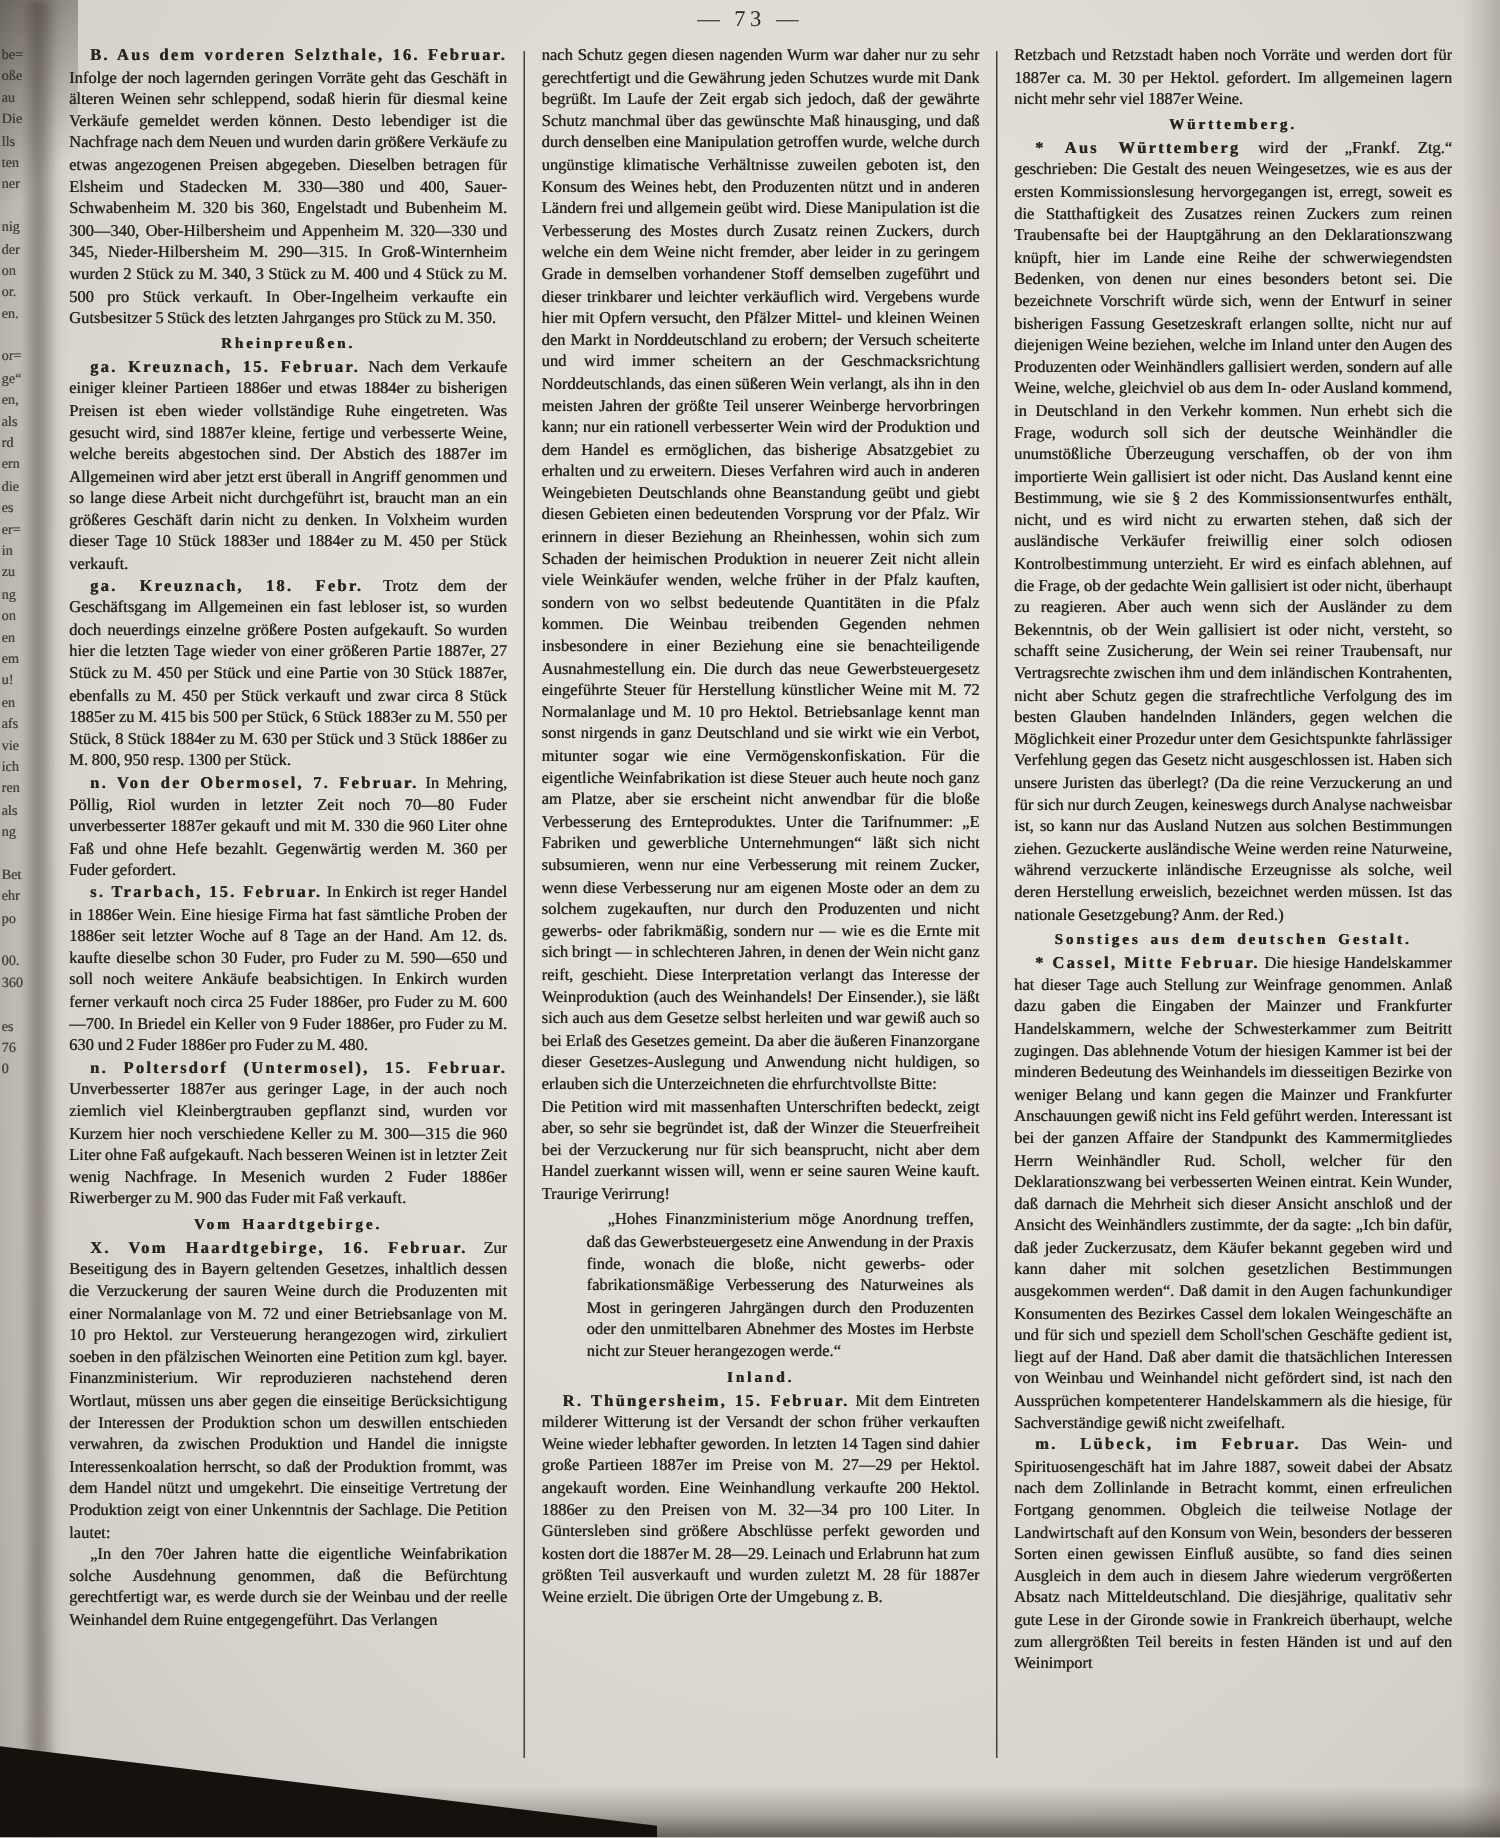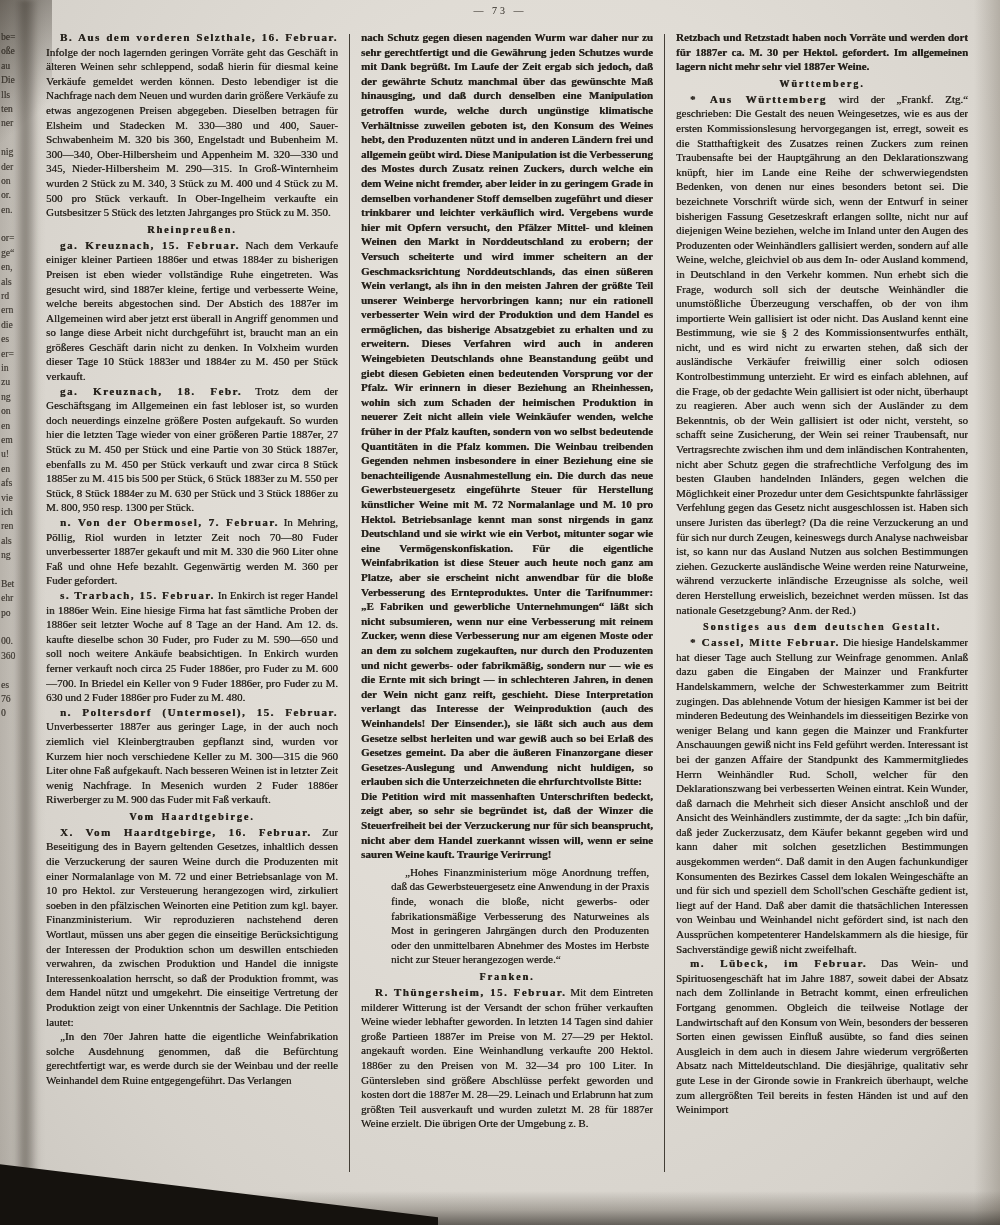--- a/index.html
+++ b/index.html
@@ -18,36 +18,36 @@
   .left-tint{position:absolute;left:0;top:0;bottom:0;width:46px;z-index:3;pointer-events:none;
     background:linear-gradient(90deg, rgba(70,61,50,.22), rgba(70,61,50,0));}
   .right-edge{position:absolute;right:0;top:0;bottom:0;width:26px;z-index:3;pointer-events:none;
     background:linear-gradient(270deg, rgba(95,86,72,.30), rgba(95,86,72,0));}
   .bottom-shade{position:absolute;left:0;right:0;bottom:0;height:34px;z-index:5;pointer-events:none;
     background:linear-gradient(180deg, rgba(0,0,0,0) 0%, rgba(55,48,38,.30) 55%, rgba(28,24,18,.62) 100%);}
   .bottom-wedge{position:absolute;left:0;bottom:0;width:438px;height:78px;z-index:6;pointer-events:none;
     background:#15120e;-webkit-clip-path:polygon(0 22%, 100% 90%, 100% 100%, 0 100%);clip-path:polygon(0 22%, 100% 90%, 100% 100%, 0 100%);}
 
   .pageno{position:absolute;top:5px;left:0;width:100%;text-align:center;
-    font-size:10px;letter-spacing:3px;color:#2b2721;z-index:2;}
+    font-size:15px;letter-spacing:3px;color:#2b2721;z-index:2;}
 
   
   .gutter{position:absolute;left:1px;top:30px;width:17px;z-index:2;line-height:14.4px;}
   .frag{display:block;height:14.4px;font-size:9.5px;color:#45403a;white-space:nowrap;overflow:hidden;
     text-shadow:0.3px 0 0 rgba(69,64,58,.7);}
 
   .columns{position:absolute;left:46px;top:30px;width:924px;height:1168px;display:flex;z-index:2;}
   .col{width:292px;height:100%;overflow:hidden;text-align:justify;
     -webkit-hyphens:auto;hyphens:auto;}
   .rule{width:1px;background:#433e36;margin:4px 11px 26px 11px;}
 
   .para{margin:0;text-indent:14px;font-size:11px;line-height:14.6px;
     word-spacing:-0.3px;
     text-shadow:0.35px 0 0 rgba(38,34,28,.8);}
-  .para.noindent{text-indent:0;font-weight:bold;}
+  .para.noindent{text-indent:0;}
   .para.quote{margin:3px 4px 3px 30px;}
   .lead{letter-spacing:1.5px;font-weight:bold;}
   .heading{margin:4px 0 3px;text-align:center;text-indent:0;
     font-size:10px;font-weight:bold;letter-spacing:2px;word-spacing:2px;
     text-shadow:0.4px 0 0 rgba(38,34,28,.9);}
 </style>
 </head>
 <body>
 
 <div class="page">
@@ -115,21 +115,21 @@
         <p class="para"><span class="lead">n. Poltersdorf (Untermosel), 15. Februar.</span> <span>Unverbesserter 1887er aus geringer Lage, in der auch noch ziemlich viel Kleinbergtrauben gepflanzt sind, wurden vor Kurzem hier noch verschiedene Keller zu M. 300—315 die 960 Liter ohne Faß aufgekauft. Nach besseren Weinen ist in letzter Zeit wenig Nachfrage. In Mesenich wurden 2 Fuder 1886er Riwerberger zu M. 900 das Fuder mit Faß verkauft.</span></p>
         <h2 class="heading">Vom Haardtgebirge.</h2>
         <p class="para"><span class="lead">X. Vom Haardtgebirge, 16. Februar.</span> <span>Zur Beseitigung des in Bayern geltenden Gesetzes, inhaltlich dessen die Verzuckerung der sauren Weine durch die Produzenten mit einer Normalanlage von M. 72 und einer Betriebsanlage von M. 10 pro Hektol. zur Versteuerung herangezogen wird, zirkuliert soeben in den pfälzischen Weinorten eine Petition zum kgl. bayer. Finanzministerium. Wir reproduzieren nachstehend deren Wortlaut, müssen uns aber gegen die einseitige Berücksichtigung der Interessen der Produktion schon um deswillen entschieden verwahren, da zwischen Produktion und Handel die innigste Interessenkoalation herrscht, so daß der Produktion frommt, was dem Handel nützt und umgekehrt. Die einseitige Vertretung der Produktion zeigt von einer Unkenntnis der Sachlage. Die Petition lautet:</span></p>
         <p class="para"><span>„In den 70er Jahren hatte die eigentliche Weinfabrikation solche Ausdehnung genommen, daß die Befürchtung gerechtfertigt war, es werde durch sie der Weinbau und der reelle Weinhandel dem Ruine entgegengeführt. Das Verlangen</span></p>
       </div>
     <div class="rule"></div>
     <div class="col">
         <p class="para noindent"><span>nach Schutz gegen diesen nagenden Wurm war daher nur zu sehr gerechtfertigt und die Gewährung jeden Schutzes wurde mit Dank begrüßt. Im Laufe der Zeit ergab sich jedoch, daß der gewährte Schutz manchmal über das gewünschte Maß hinausging, und daß durch denselben eine Manipulation getroffen wurde, welche durch ungünstige klimatische Verhältnisse zuweilen geboten ist, den Konsum des Weines hebt, den Produzenten nützt und in anderen Ländern frei und allgemein geübt wird. Diese Manipulation ist die Verbesserung des Mostes durch Zusatz reinen Zuckers, durch welche ein dem Weine nicht fremder, aber leider in zu geringem Grade in demselben vorhandener Stoff demselben zugeführt und dieser trinkbarer und leichter verkäuflich wird. Vergebens wurde hier mit Opfern versucht, den Pfälzer Mittel- und kleinen Weinen den Markt in Norddeutschland zu erobern; der Versuch scheiterte und wird immer scheitern an der Geschmacksrichtung Norddeutschlands, das einen süßeren Wein verlangt, als ihn in den meisten Jahren der größte Teil unserer Weinberge hervorbringen kann; nur ein rationell verbesserter Wein wird der Produktion und dem Handel es ermöglichen, das bisherige Absatzgebiet zu erhalten und zu erweitern. Dieses Verfahren wird auch in anderen Weingebieten Deutschlands ohne Beanstandung geübt und giebt diesen Gebieten einen bedeutenden Vorsprung vor der Pfalz. Wir erinnern in dieser Beziehung an Rheinhessen, wohin sich zum Schaden der heimischen Produktion in neuerer Zeit nicht allein viele Weinkäufer wenden, welche früher in der Pfalz kauften, sondern von wo selbst bedeutende Quantitäten in die Pfalz kommen. Die Weinbau treibenden Gegenden nehmen insbesondere in einer Beziehung eine sie benachteiligende Ausnahmestellung ein. Die durch das neue Gewerbsteuergesetz eingeführte Steuer für Herstellung künstlicher Weine mit M. 72 Normalanlage und M. 10 pro Hektol. Betriebsanlage kennt man sonst nirgends in ganz Deutschland und sie wirkt wie ein Verbot, mitunter sogar wie eine Vermögenskonfiskation. Für die eigentliche Weinfabrikation ist diese Steuer auch heute noch ganz am Platze, aber sie erscheint nicht anwendbar für die bloße Verbesserung des Ernteproduktes. Unter die Tarifnummer: „E Fabriken und gewerbliche Unternehmungen“ läßt sich nicht subsumieren, wenn nur eine Verbesserung mit reinem Zucker, wenn diese Verbesserung nur am eigenen Moste oder an dem zu solchem zugekauften, nur durch den Produzenten und nicht gewerbs- oder fabrikmäßig, sondern nur — wie es die Ernte mit sich bringt — in schlechteren Jahren, in denen der Wein nicht ganz reift, geschieht. Diese Interpretation verlangt das Interesse der Weinproduktion (auch des Weinhandels! Der Einsender.), sie läßt sich auch aus dem Gesetze selbst herleiten und war gewiß auch so bei Erlaß des Gesetzes gemeint. Da aber die äußeren Finanzorgane dieser Gesetzes-Auslegung und Anwendung nicht huldigen, so erlauben sich die Unterzeichneten die ehrfurchtvollste Bitte:</span></p>
         <p class="para noindent"><span>Die Petition wird mit massenhaften Unterschriften bedeckt, zeigt aber, so sehr sie begründet ist, daß der Winzer die Steuerfreiheit bei der Verzuckerung nur für sich beansprucht, nicht aber dem Handel zuerkannt wissen will, wenn er seine sauren Weine kauft. Traurige Verirrung!</span></p>
         <p class="para quote"><span>„Hohes Finanzministerium möge Anordnung treffen, daß das Gewerbsteuergesetz eine Anwendung in der Praxis finde, wonach die bloße, nicht gewerbs- oder fabrikationsmäßige Verbesserung des Naturweines als Most in geringeren Jahrgängen durch den Produzenten oder den unmittelbaren Abnehmer des Mostes im Herbste nicht zur Steuer herangezogen werde.“</span></p>
-        <h2 class="heading">Franken.</h2>
+        <h2 class="heading">Inland.</h2>
         <p class="para"><span class="lead">R. Thüngersheim, 15. Februar.</span> <span>Mit dem Eintreten milderer Witterung ist der Versandt der schon früher verkauften Weine wieder lebhafter geworden. In letzten 14 Tagen sind dahier große Partieen 1887er im Preise von M. 27—29 per Hektol. angekauft worden. Eine Weinhandlung verkaufte 200 Hektol. 1886er zu den Preisen von M. 32—34 pro 100 Liter. In Güntersleben sind größere Abschlüsse perfekt geworden und kosten dort die 1887er M. 28—29. Leinach und Erlabrunn hat zum größten Teil ausverkauft und wurden zuletzt M. 28 für 1887er Weine erzielt. Die übrigen Orte der Umgebung z. B.</span></p>
       </div>
     <div class="rule"></div>
     <div class="col">
         <p class="para noindent"><span>Retzbach und Retzstadt haben noch Vorräte und werden dort für 1887er ca. M. 30 per Hektol. gefordert. Im allgemeinen lagern nicht mehr sehr viel 1887er Weine.</span></p>
         <h2 class="heading">Württemberg.</h2>
         <p class="para"><span class="lead">* Aus Württemberg</span> <span>wird der „Frankf. Ztg.“ geschrieben: Die Gestalt des neuen Weingesetzes, wie es aus der ersten Kommissionslesung hervorgegangen ist, erregt, soweit es die Statthaftigkeit des Zusatzes reinen Zuckers zum reinen Traubensafte bei der Hauptgährung an den Deklarationszwang knüpft, hier im Lande eine Reihe der schwerwiegendsten Bedenken, von denen nur eines besonders betont sei. Die bezeichnete Vorschrift würde sich, wenn der Entwurf in seiner bisherigen Fassung Gesetzeskraft erlangen sollte, nicht nur auf diejenigen Weine beziehen, welche im Inland unter den Augen des Produzenten oder Weinhändlers gallisiert werden, sondern auf alle Weine, welche, gleichviel ob aus dem In- oder Ausland kommend, in Deutschland in den Verkehr kommen. Nun erhebt sich die Frage, wodurch soll sich der deutsche Weinhändler die unumstößliche Überzeugung verschaffen, ob der von ihm importierte Wein gallisiert ist oder nicht. Das Ausland kennt eine Bestimmung, wie sie § 2 des Kommissionsentwurfes enthält, nicht, und es wird nicht zu erwarten stehen, daß sich der ausländische Verkäufer freiwillig einer solch odiosen Kontrolbestimmung unterzieht. Er wird es einfach ablehnen, auf die Frage, ob der gedachte Wein gallisiert ist oder nicht, überhaupt zu reagieren. Aber auch wenn sich der Ausländer zu dem Bekenntnis, ob der Wein gallisiert ist oder nicht, versteht, so schafft seine Zusicherung, der Wein sei reiner Traubensaft, nur Vertragsrechte zwischen ihm und dem inländischen Kontrahenten, nicht aber Schutz gegen die strafrechtliche Verfolgung des im besten Glauben handelnden Inländers, gegen welchen die Möglichkeit einer Prozedur unter dem Gesichtspunkte fahrlässiger Verfehlung gegen das Gesetz nicht ausgeschlossen ist. Haben sich unsere Juristen das überlegt? (Da die reine Verzuckerung an und für sich nur durch Zeugen, keineswegs durch Analyse nachweisbar ist, so kann nur das Ausland Nutzen aus solchen Bestimmungen ziehen. Gezuckerte ausländische Weine werden reine Naturweine, während verzuckerte inländische Erzeugnisse als solche, weil deren Herstellung erweislich, bezeichnet werden müssen. Ist das nationale Gesetzgebung? Anm. der Red.)</span></p>
         <h2 class="heading">Sonstiges aus dem deutschen Gestalt.</h2>
         <p class="para"><span class="lead">* Cassel, Mitte Februar.</span> <span>Die hiesige Handelskammer hat dieser Tage auch Stellung zur Weinfrage genommen. Anlaß dazu gaben die Eingaben der Mainzer und Frankfurter Handelskammern, welche der Schwesterkammer zum Beitritt zugingen. Das ablehnende Votum der hiesigen Kammer ist bei der minderen Bedeutung des Weinhandels im diesseitigen Bezirke von weniger Belang und kann gegen die Mainzer und Frankfurter Anschauungen gewiß nicht ins Feld geführt werden. Interessant ist bei der ganzen Affaire der Standpunkt des Kammermitgliedes Herrn Weinhändler Rud. Scholl, welcher für den Deklarationszwang bei verbesserten Weinen eintrat. Kein Wunder, daß darnach die Mehrheit sich dieser Ansicht anschloß und der Ansicht des Weinhändlers zustimmte, der da sagte: „Ich bin dafür, daß jeder Zuckerzusatz, dem Käufer bekannt gegeben wird und kann daher mit solchen gesetzlichen Bestimmungen ausgekommen werden“. Daß damit in den Augen fachunkundiger Konsumenten des Bezirkes Cassel dem lokalen Weingeschäfte an und für sich und speziell dem Scholl'schen Geschäfte gedient ist, liegt auf der Hand. Daß aber damit die thatsächlichen Interessen von Weinbau und Weinhandel nicht gefördert sind, ist nach den Aussprüchen kompetenterer Handelskammern als die hiesige, für Sachverständige gewiß nicht zweifelhaft.</span></p>
         <p class="para"><span class="lead">m. Lübeck, im Februar.</span> <span>Das Wein- und Spirituosengeschäft hat im Jahre 1887, soweit dabei der Absatz nach dem Zollinlande in Betracht kommt, einen erfreulichen Fortgang genommen. Obgleich die teilweise Notlage der Landwirtschaft auf den Konsum von Wein, besonders der besseren Sorten einen gewissen Einfluß ausübte, so fand dies seinen Ausgleich in dem auch in diesem Jahre wiederum vergrößerten Absatz nach Mitteldeutschland. Die diesjährige, qualitativ sehr gute Lese in der Gironde sowie in Frankreich überhaupt, welche zum allergrößten Teil bereits in festen Händen ist und auf den Weinimport</span></p>

